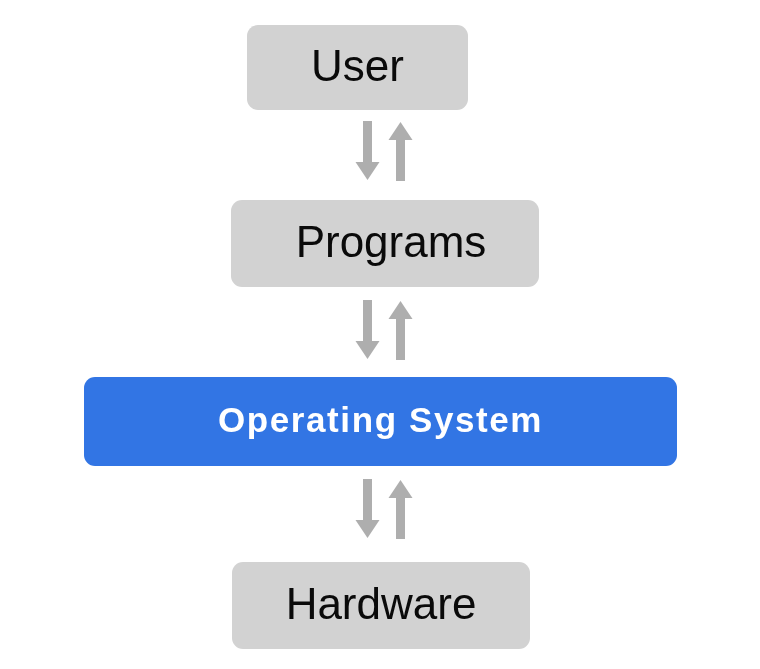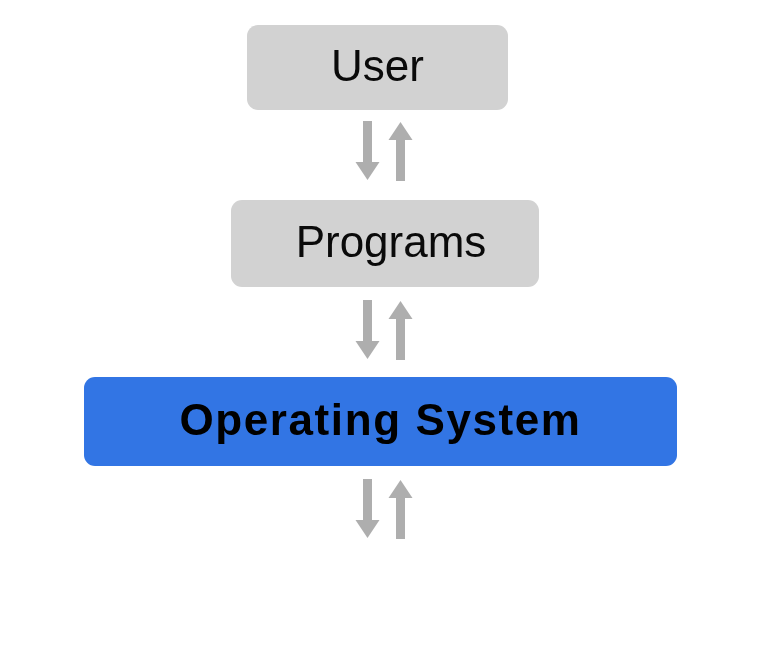--- a/index.html
+++ b/index.html
@@ -39,34 +39,34 @@
 
   .node-box.gray {
     background: #d2d2d2;
     color: #0a0a0a;
     font-size: 44px;
     font-weight: 400;
   }
 
   .node-box.accent {
     background: #3275e4;
-    color: #000000;
-    font-size: 44px;
+    color: #ffffff;
+    font-size: 35px;
     font-weight: 700;
     letter-spacing: 1.6px;
   }
 
   .node-label {
     display: block;
     position: relative;
     top: -2px;
   }
 
   
-  #node-user      { left: 247px; top: 25px;  width: 261px; height: 85px; }
+  #node-user      { left: 247px; top: 25px;  width: 221px; height: 85px; }
   #node-programs  { left: 231px; top: 200px; width: 308px; height: 87px; padding-left: 12px; }
   #node-os        { left: 84px;  top: 377px; width: 593px; height: 89px; }
   #node-hardware  { left: 232px; top: 562px; width: 298px; height: 87px; }
 
   
   .arrow-pair {
     position: absolute;
     width: 80px;
     height: 60px;
     left: 342px;
@@ -131,14 +131,17 @@
         <rect x="21" y="0" width="9" height="44" fill="#aeaeae"></rect>
         <polygon points="13.5,41 37.5,41 25.5,59" fill="#aeaeae"></polygon>
       </g>
       <g>
         <rect x="54" y="16" width="9" height="44" fill="#aeaeae"></rect>
         <polygon points="46.5,19 70.5,19 58.5,1" fill="#aeaeae"></polygon>
       </g>
     </svg>
   </div>
 
+  <div class="node-box gray" id="node-hardware">
+    <span class="node-label">Hardware</span>
+  </div>
 
 </div>
 
 </body></html>

